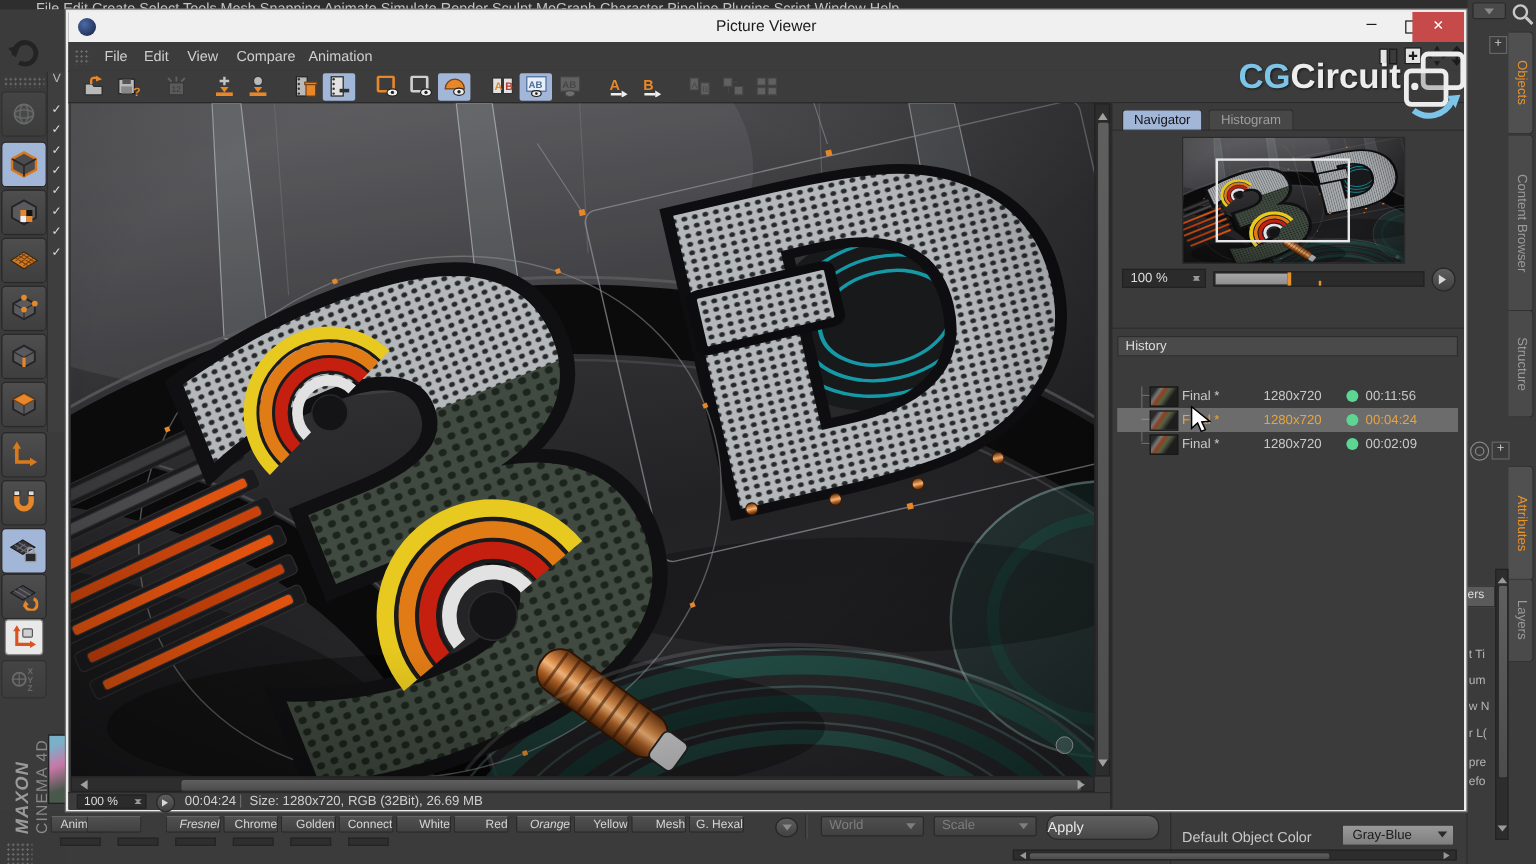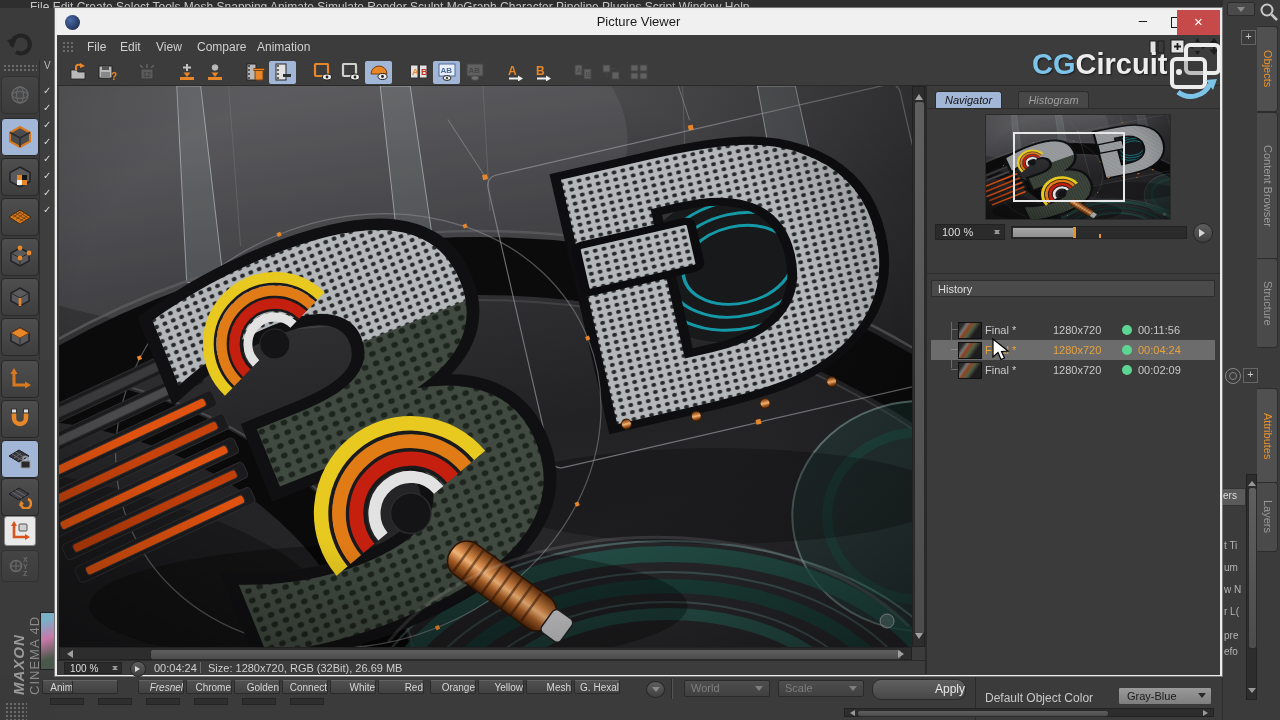--- a/index.html
+++ b/index.html
@@ -8,21 +8,21 @@
   .abs{position:absolute;}
   .dots{background-image:radial-gradient(#6b6b6b 1px, transparent 1px);background-size:4px 4px;}
   .pbtn{width:36px;height:36px;background:linear-gradient(#4e4e4e,#3e3e3e);border:1px solid #282828;border-radius:4px;
         display:flex;align-items:center;justify-content:center;}
   .pbtn.sel{background:var(--selected-blue);}
   .pbtn.dis{opacity:.5;}
   .vtab{writing-mode:vertical-rl;background:#4a4a4a;border:1px solid #2d2d2d;border-left:none;border-radius:0 4px 4px 0;
         color:#9a9a9a;font-size:11px;padding:8px 3px;position:absolute;left:0;width:14px;text-align:center;}
   .vtab.on{color:var(--accent-orange);background:#505050;}
   .ptab{height:17px;padding:0 9px;background:#474747;border:1px solid #2d2d2d;border-bottom:none;
-        border-radius:3px 3px 0 0;color:#9e9e9e;font-size:11px;line-height:16px;display:inline-block;margin-right:13px;font-style:italic;}
+        border-radius:3px 3px 0 0;color:#9e9e9e;font-size:11px;line-height:16px;display:inline-block;margin-right:2px;}
   .ptab.sel{background:var(--selected-blue);color:#141414;}
   .ti{width:27px;height:23px;display:flex;align-items:center;justify-content:center;border-radius:2px;flex:0 0 auto;}
   .ti.act{background:var(--selected-blue);}
   .ti.dis{opacity:.4;}
   .tgroup{display:flex;gap:1px;margin-right:13px;}
   .hcell{position:absolute;top:0;height:16px;background:#4a4a4a;border-right:1px solid #363636;
          font-size:11px;line-height:16px;color:#c8c8c8;padding-left:5px;box-sizing:border-box;}
   .hrow{position:absolute;left:4px;width:284px;height:20px;font-size:11px;line-height:20px;color:#c8c8c8;}
   .hrow.sel{background:#6c6c6c;color:var(--row-selected-text);}
   .greendot{position:absolute;left:191px;top:5px;width:10px;height:10px;border-radius:50%;background:var(--green-dot);}
@@ -345,21 +345,21 @@
 
   <div class="abs" style="left:55px;top:676px;width:1225px;height:44px;background:#3b3b3b;"></div>
   <div class="mbtn abs" style="left:42px;"><span>Animate</span></div>
   <div class="mbtn abs" style="left:72px;padding-left:44px;"><span>Twisted</span></div>
   <div class="mbtn abs" style="left:138px;font-style:italic;"><span>Fresnel</span></div>
   <div class="mbtn abs" style="left:186px;"><span>Chrome</span></div>
   <div class="mbtn abs" style="left:234px;"><span>Golden</span></div>
   <div class="mbtn abs" style="left:282px;"><span>Connect</span></div>
   <div class="mbtn abs" style="left:330px;"><span>White</span></div>
   <div class="mbtn abs" style="left:378px;"><span>Red</span></div>
-  <div class="mbtn abs" style="left:430px;"><span>Orange</span></div>
+  <div class="mbtn abs" style="left:430px;font-style:italic;"><span>Orange</span></div>
   <div class="mbtn abs" style="left:478px;"><span>Yellow</span></div>
   <div class="mbtn abs" style="left:526px;"><span>Mesh</span></div>
   <div class="mbtn abs" style="left:574px;"><span>G. Hexal</span></div>
   <div class="abs" style="left:50px;top:698px;width:32px;height:5px;background:#2e2e2e;border:1px solid #242424;"></div>
   <div class="abs" style="left:98px;top:698px;width:32px;height:5px;background:#2e2e2e;border:1px solid #242424;"></div>
   <div class="abs" style="left:146px;top:698px;width:32px;height:5px;background:#2e2e2e;border:1px solid #242424;"></div>
   <div class="abs" style="left:194px;top:698px;width:32px;height:5px;background:#2e2e2e;border:1px solid #242424;"></div>
   <div class="abs" style="left:242px;top:698px;width:32px;height:5px;background:#2e2e2e;border:1px solid #242424;"></div>
   <div class="abs" style="left:290px;top:698px;width:32px;height:5px;background:#2e2e2e;border:1px solid #242424;"></div>
 
@@ -367,21 +367,21 @@
     <span class="tri-d" style="margin-top:4px;"></span>
   </div>
   <div class="abs" style="left:671px;top:679px;width:1px;height:20px;background:#2b2b2b;border-right:1px solid #555;"></div>
   <div class="abs ddown" style="left:684px;top:680px;width:86px;height:17px;">
     <span>World</span><span class="tri-d" style="float:right;margin-top:5px;border-top-color:#7e7e7e;"></span>
   </div>
   <div class="abs ddown" style="left:778px;top:680px;width:86px;height:17px;">
     <span>Scale</span><span class="tri-d" style="float:right;margin-top:5px;border-top-color:#7e7e7e;"></span>
   </div>
   <div class="abs" style="left:872px;top:679px;width:92px;height:19px;background:linear-gradient(#606060,#474747);border:1px solid #2a2a2a;border-radius:9px;
-              color:#e8e8e8;font-size:12px;text-align:right;line-height:18px;">
+              color:#e8e8e8;font-size:12px;text-align:left;line-height:18px;">
     <span>Apply</span>
   </div>
   <div class="abs" style="left:975px;top:676px;width:1px;height:44px;background:#2b2b2b;"></div>
   <span class="abs" style="left:985px;top:691px;font-size:12px;color:#c8c8c8;">Default Object Color</span>
   <div class="abs" style="left:1118px;top:687px;width:94px;height:18px;background:linear-gradient(#9a9a9a,#7e7e7e);border:1px solid #3a3a3a;border-radius:2px;
               color:#1a1a1a;font-size:11px;line-height:16px;padding-left:8px;box-sizing:border-box;">
     <span>Gray-Blue</span>
     <span class="tri-d" style="float:right;margin:5px 5px 0 0;border-top-color:#2a2a2a;"></span>
   </div>
   <div class="abs scrtrack" style="left:844px;top:708px;width:370px;height:9px;">

